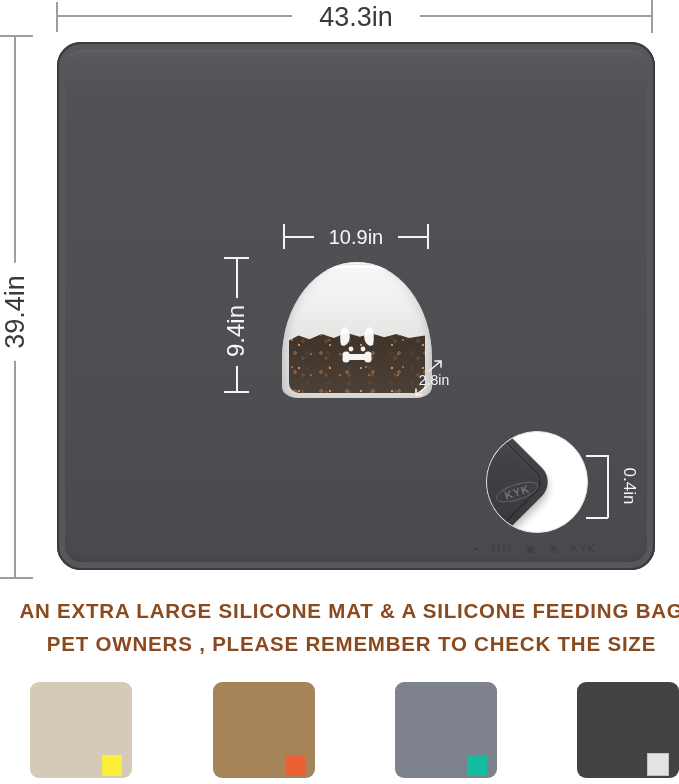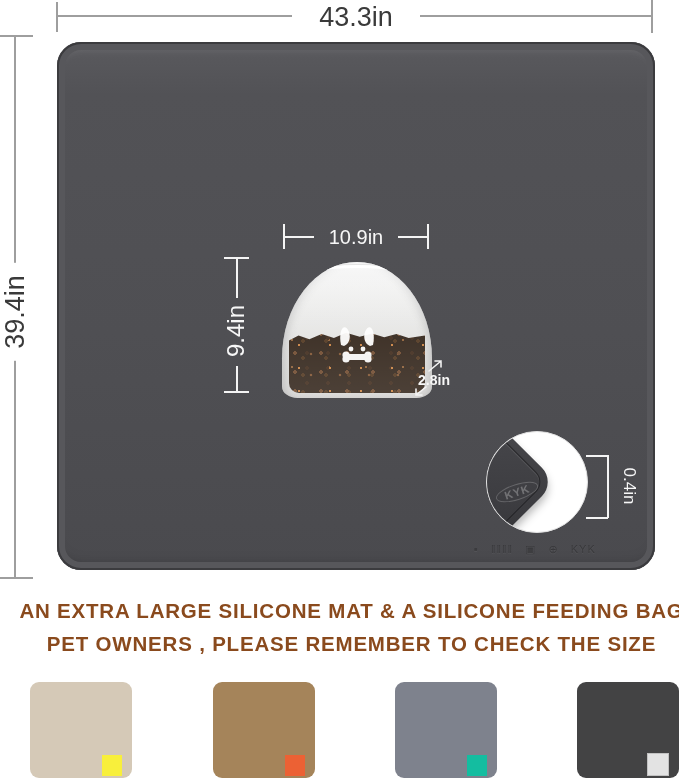--- a/index.html
+++ b/index.html
@@ -65,21 +65,21 @@
          radial-gradient(circle 3px at 18px 9px, #3a2414 55%, transparent 62%),
          radial-gradient(circle 2px at 3px 11px, #8a5a30 55%, transparent 66%);
        background-size:26px 19px,23px 17px,29px 21px,31px 23px,21px 15px,37px 27px;
        clip-path:polygon(0% 18%,7% 10%,15% 16%,24% 8%,33% 14%,42% 6%,52% 12%,61% 7%,
                          70% 13%,79% 8%,88% 14%,100% 10%,100% 100%,0% 100%);}
   #dog-face{position:absolute;left:50%;top:56px;transform:translateX(-50%);}
   #bag-frost{position:absolute;inset:0;border-radius:inherit;
        background:linear-gradient(180deg,rgba(255,255,255,.30) 0%,rgba(255,255,255,.10) 55%,rgba(255,255,255,.16) 100%);}
 
   
-  #bag-depth-label{left:413px;top:372px;width:42px;font-size:14px;font-weight:700;}
+  #bag-depth-label{left:413px;top:372px;width:42px;font-size:14px;font-weight:400;}
   #depth-marks{position:absolute;left:404px;top:356px;}
 
   
   #inset-circle{position:absolute;left:486px;top:431px;width:100px;height:100px;border-radius:50%;
        background:#fff;border:1px solid #e2e2e2;overflow:hidden;}
   #inset-corner{position:absolute;left:-42px;top:4px;width:92px;height:92px;border-radius:20px;
        transform:rotate(45deg);
        background:linear-gradient(135deg,#48484c 0%,#3c3c40 70%,#333336 100%);
        box-shadow:4px 4px 8px rgba(0,0,0,.28);}
   #inset-groove{position:absolute;inset:7px;border-radius:14px;

